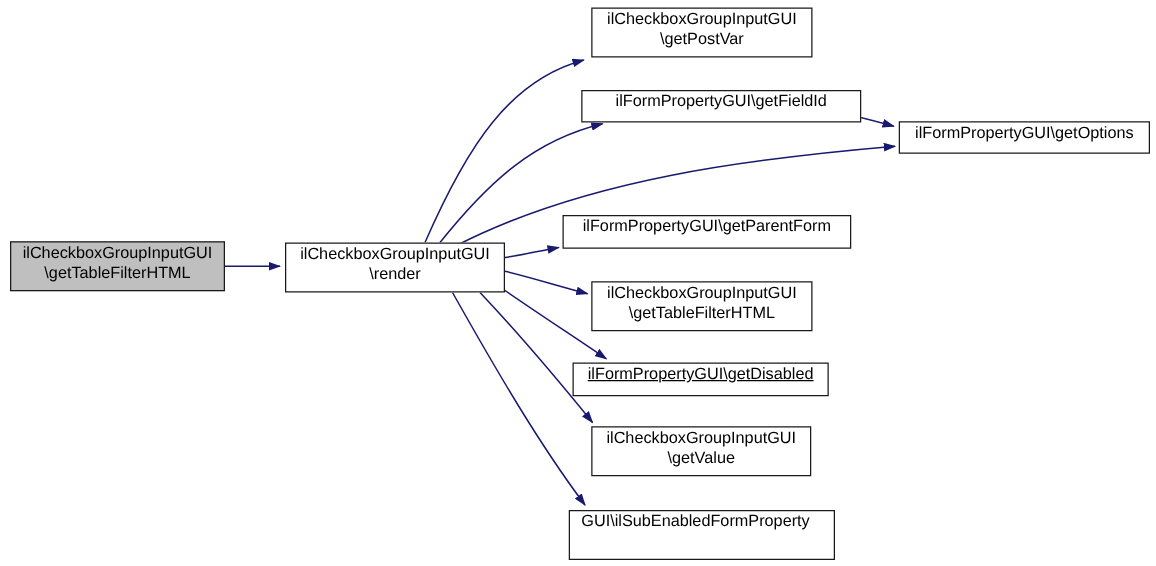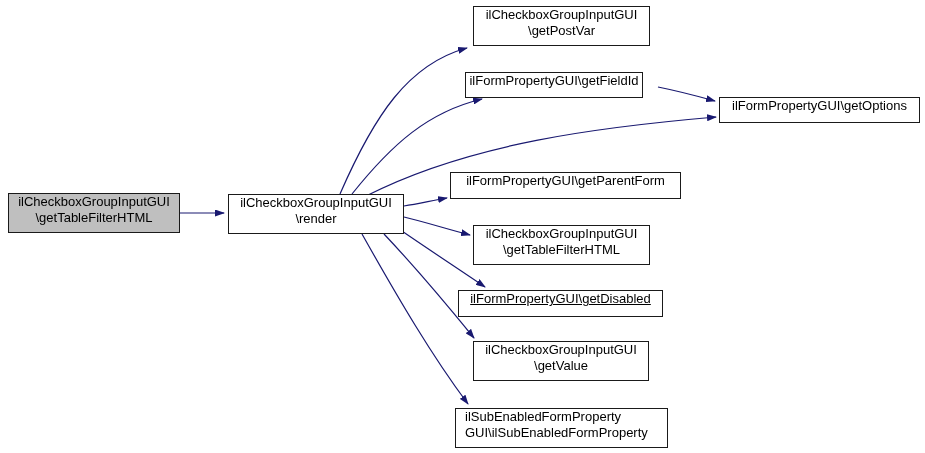--- a/index.html
+++ b/index.html
@@ -80,21 +80,21 @@
   <div class="node" style="left:228px; top:194px; width:176px; height:40px;">
     <span>ilCheckboxGroupInputGUI</span>
     <span>\render</span>
   </div>
 
   <div class="node" style="left:473px; top:6px; width:177px; height:40px;">
     <span>ilCheckboxGroupInputGUI</span>
     <span>\getPostVar</span>
   </div>
 
-  <div class="node" style="left:465px; top:72px; width:178px; height:26px;">
+  <div class="node" style="left:465px; top:72px; width:224px; height:26px;">
     <span>ilFormPropertyGUI\getFieldId</span>
   </div>
 
   <div class="node" style="left:719px; top:97px; width:201px; height:26px;">
     <span>ilFormPropertyGUI\getOptions</span>
   </div>
 
   <div class="node" style="left:450px; top:172px; width:231px; height:27px;">
     <span>ilFormPropertyGUI\getParentForm</span>
   </div>
@@ -107,17 +107,16 @@
   <div class="node" style="left:458px; top:290px; width:205px; height:27px;text-decoration:underline;">
     <span>ilFormPropertyGUI\getDisabled</span>
   </div>
 
   <div class="node" style="left:473px; top:341px; width:176px; height:40px;">
     <span>ilCheckboxGroupInputGUI</span>
     <span>\getValue</span>
   </div>
 
   <div class="node left-justified" style="left:455px; top:408px; width:213px; height:40px;">
-    <span>ilSubEnabledFormProperty</span>
     <span>GUI\ilSubEnabledFormProperty</span>
   </div>
 
 </div>
 
 </body></html>

